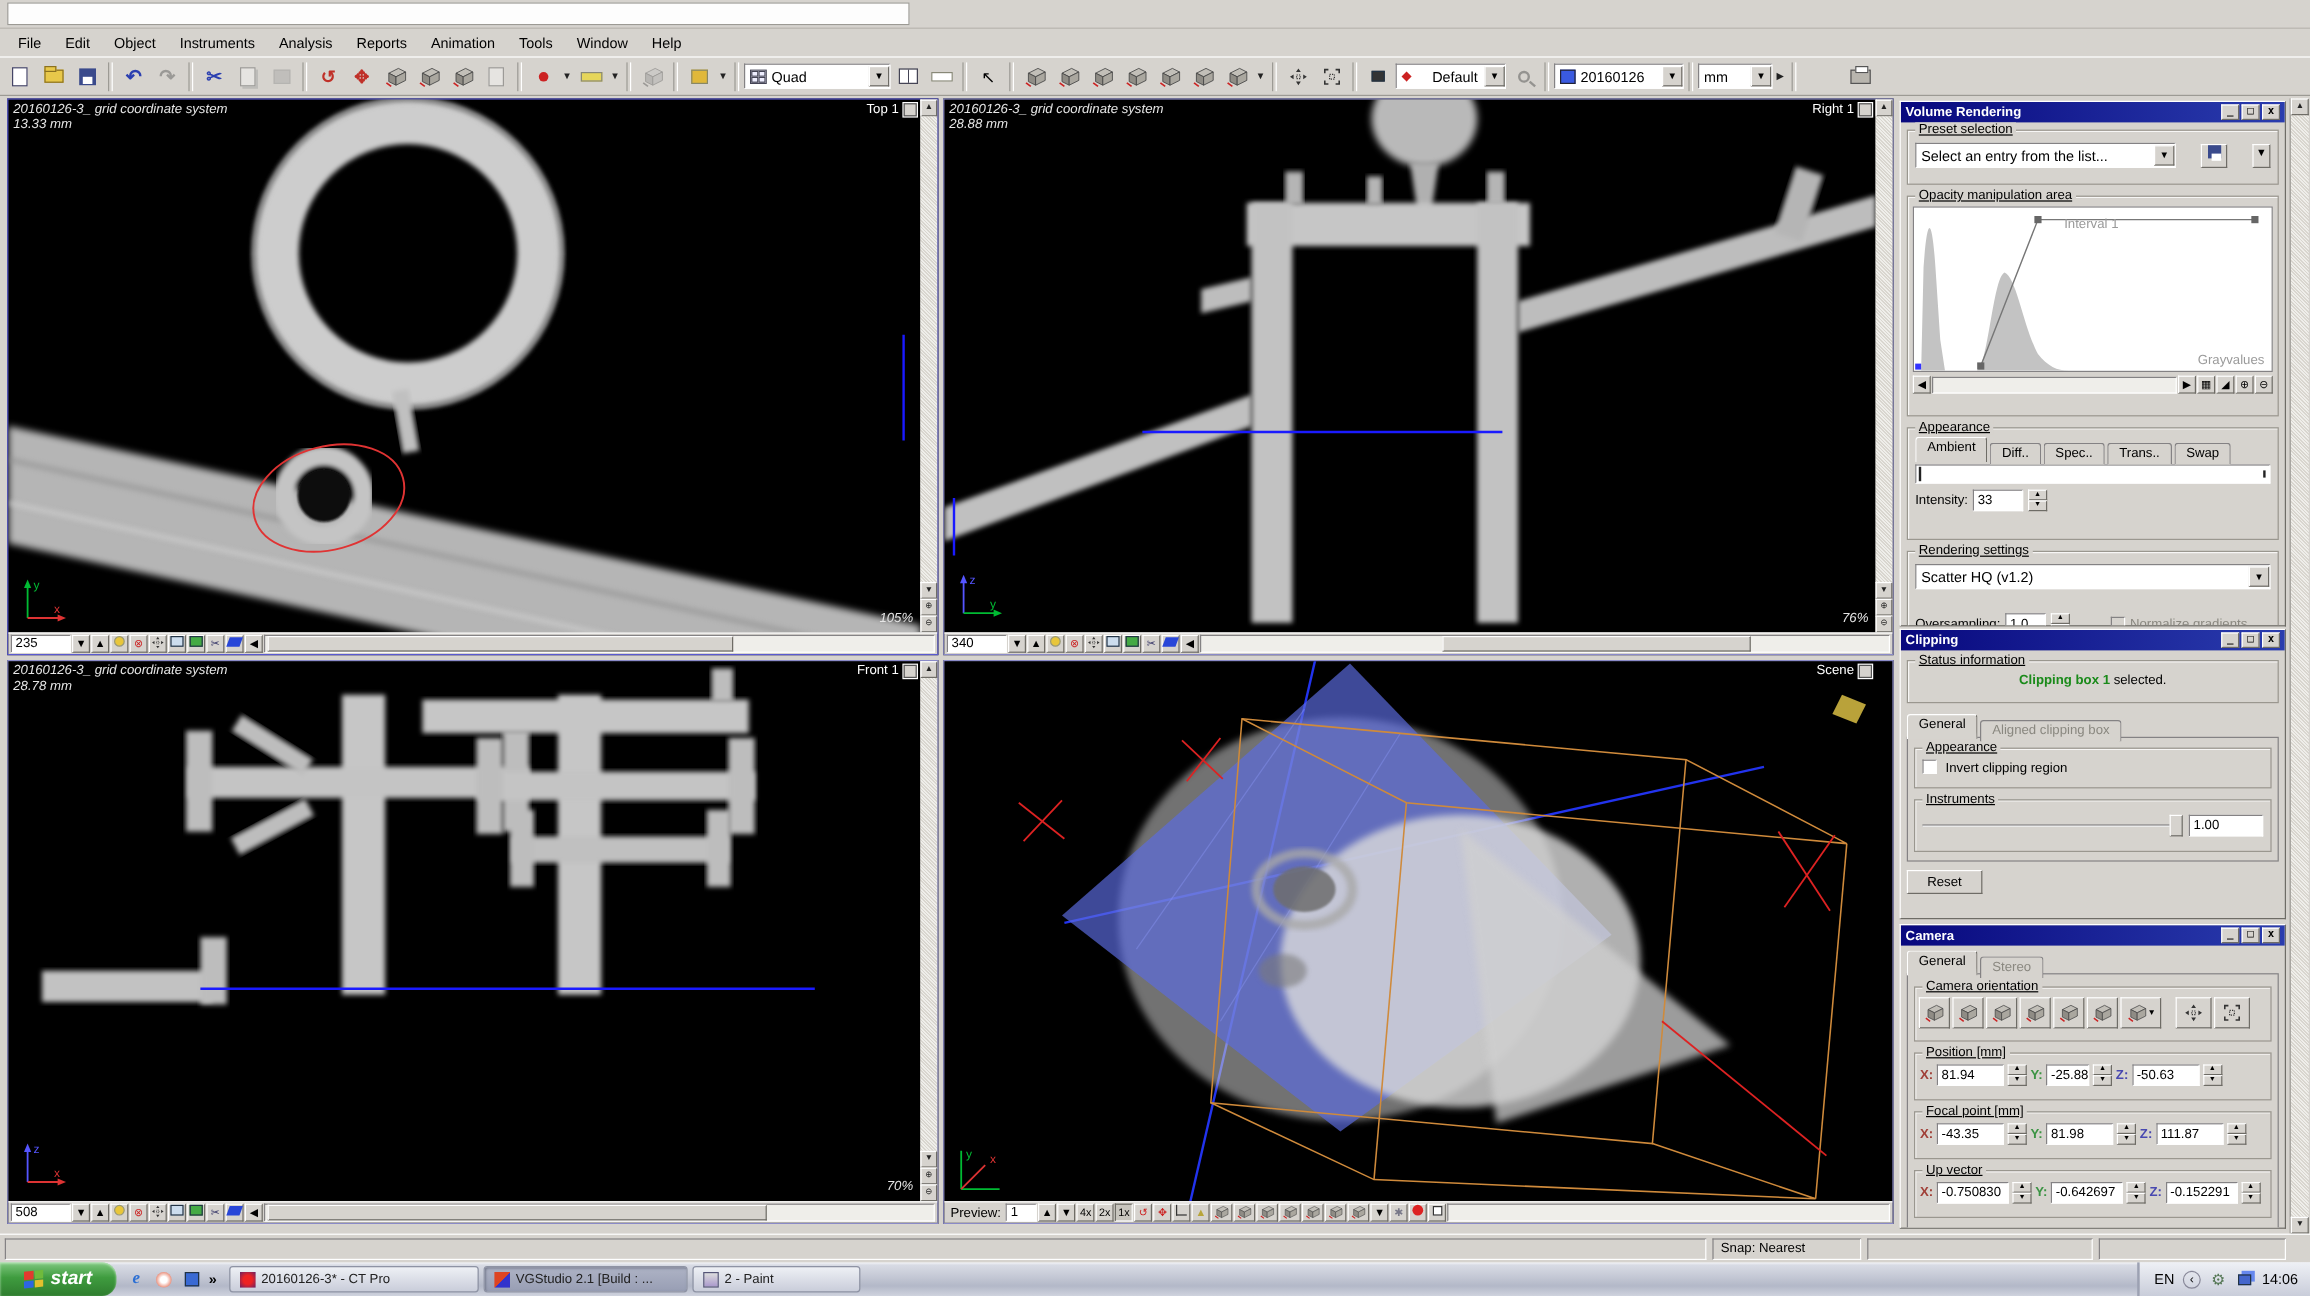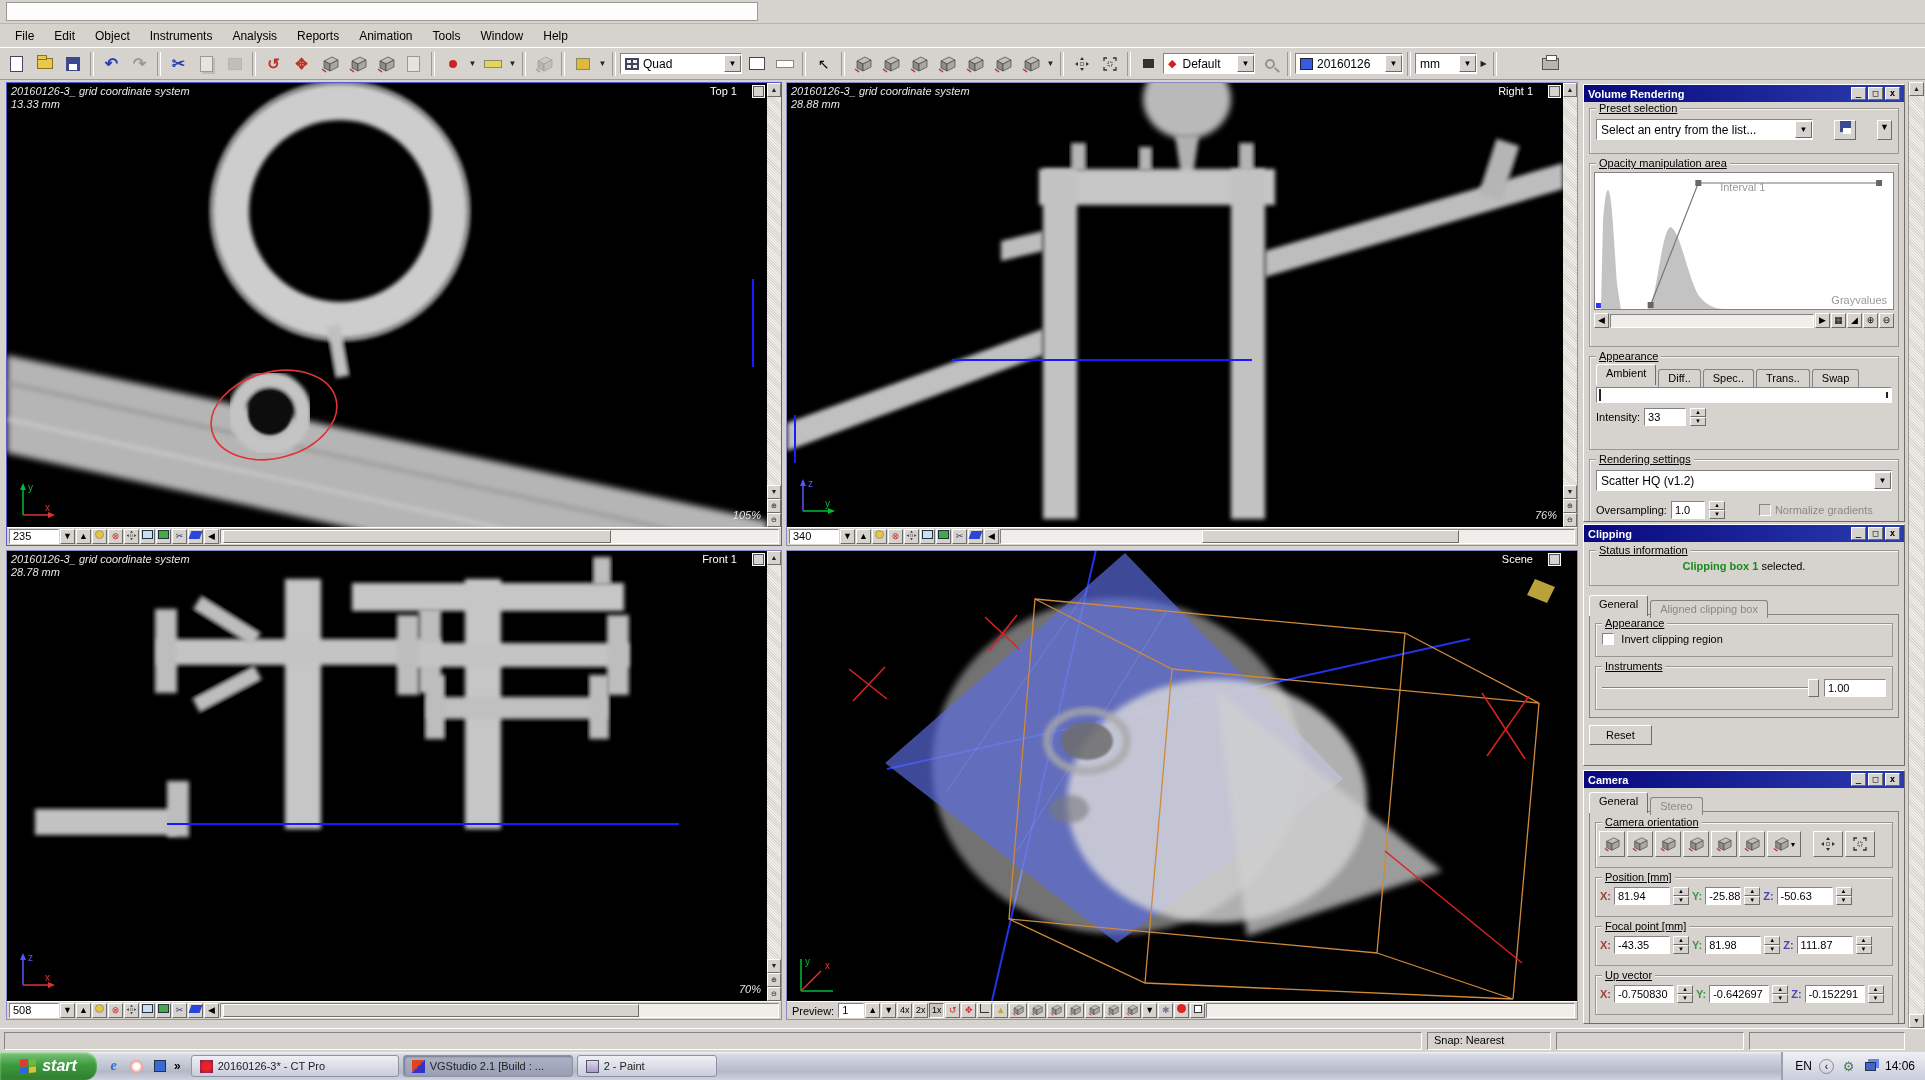--- a/index.html
+++ b/index.html
@@ -43,21 +43,21 @@
   .ic-mag:before { content:""; position:absolute; left:7px; top:8px; width:6px; height:2px; background:#334; transform:rotate(40deg); }
   .ic-print { width:17px; height:12px; background:#b8b5ae; border:1px solid #555; position:relative; }
   .ic-print:before { content:""; position:absolute; left:3px; top:-4px; width:9px; height:4px; background:#fff; border:1px solid #555; }
   .ic-bluegrid { width:13px; height:12px; background:#3a5ae0; border:1px solid #223; }
   .cubeico { width:20px; height:18px; }
 
   
   .vp { position:absolute; background:#000; border:1px solid #8a8ac8; }
   .vp-canvas { position:absolute; left:0; top:0; }
   .vp-txt { position:absolute; color:#e6e6e6; font-size:11px; pointer-events:none; white-space:nowrap;font-style:italic; }
-  .vp-headright { position:absolute; top:2px; right:17px; display:flex; align-items:center; gap:16px; color:#fff; font-size:11px; }
+  .vp-headright { position:absolute; top:2px; right:17px; display:flex; align-items:center; gap:4px; color:#fff; font-size:11px; }
   .vp-restore { width:11px; height:11px; background:#d6d3ce; border:1px solid #555; box-shadow:0 0 0 1px #fff; }
   .vp-vscroll { position:absolute; top:0; right:0; width:14px; display:flex; flex-direction:column; background:#e6e3dc; }
   .sbtn { width:14px; height:14px; border:1px solid; border-color:#fff #6e6c66 #6e6c66 #fff; background:#d6d3ce; font-size:7px; text-align:center; line-height:12px; color:#222; }
   .strack { flex:1; background:repeating-linear-gradient(45deg,#efeeea 0 1px,#d9d6cf 1px 2px); }
   .vp-bottom { position:absolute; left:0; right:0; bottom:0; height:18px; background:#d6d3ce; border-top:1px solid #fff; display:flex; align-items:center; gap:1px; padding:0 2px; }
   .slice-field { width:50px; height:15px; background:#fff; border:1px solid; border-color:#848284 #fff #fff #848284; font-size:11px; padding:0 3px; line-height:13px; }
   .mini-btn { min-width:15px; height:15px; border:1px solid; border-color:#fff #6e6c66 #6e6c66 #fff; background:#d6d3ce; font-size:9px; line-height:13px; text-align:center; padding:0 1px; }
   .mini-btn.pressed { border-color:#6e6c66 #fff #fff #6e6c66; background:#c8c5be; }
   .hscroll { flex:1; height:15px; background:#efeeea; border:1px solid; border-color:#848284 #fff #fff #848284; position:relative; }
   .hthumb { position:absolute; top:0; bottom:0; border:1px solid; border-color:#fff #6e6c66 #6e6c66 #fff; background:#d6d3ce; }
@@ -307,21 +307,21 @@
         <svg width="16" height="16">
           <use href="#fit"></use>
         </svg>
       </div>
     <div class="tsep"></div>
     <div class="tbtn">
         <span class="ic-mon" style="background:#333"></span>
       </div>
     <div class="combo" style="width:92px">
       <span style="color:#c22;font-size:11px">◆</span>
-      <span style="margin-left:6px">Default</span>
+      <span style="margin-left:17px">Default</span>
       <span class="cbtn">▼</span>
     </div>
     <div class="tbtn dis">
         <span class="ic-mag"></span>
       </div>
     <div class="tsep"></div>
     <div class="combo" style="width:108px">
       <span class="ic-bluegrid"></span>
       <span style="margin-left:4px">20160126</span>
       <span class="cbtn">▼</span>
@@ -668,21 +668,21 @@
             </span>
         </div>
       </div>
 
       <div class="group" style="height:72px;margin-bottom:0">
         <span class="glabel">Rendering settings</span>
         <div class="combo">
           <span>Scatter HQ (v1.2)</span>
           <span class="cbtn">▼</span>
         </div>
-        <div style="display:flex;align-items:center;gap:4px;margin-top:10px">
+        <div style="display:flex;align-items:center;gap:4px;margin-top:20px">
           <span style="font-size:11px">Oversampling:</span>
           <span class="vfield" style="width:34px">1.0</span>
           <span class="spin">
               <b>▲</b>
               <b>▼</b>
             </span>
           <span style="width:26px"></span>
           <span class="cb dis"></span>
           <span style="font-size:11px;color:#8a8880">Normalize gradients</span>
         </div>

